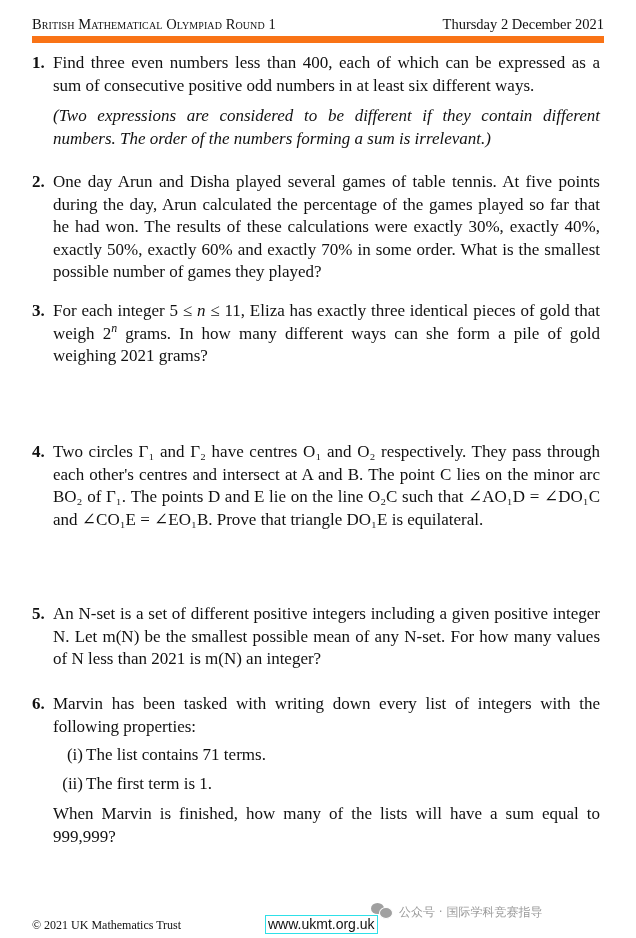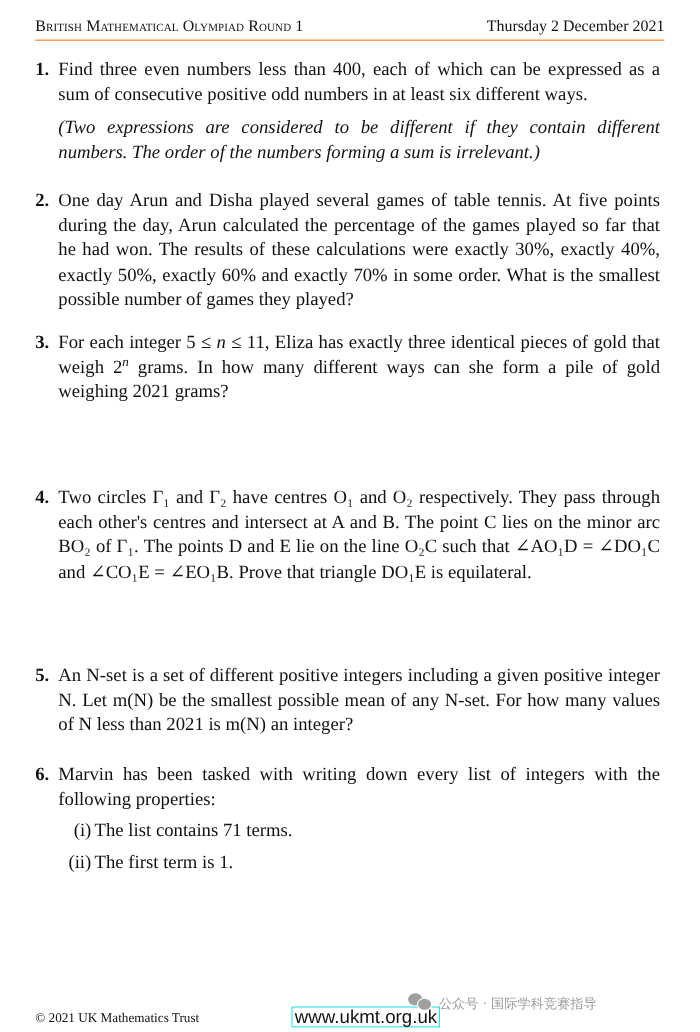--- a/index.html
+++ b/index.html
@@ -1,35 +1,35 @@
 <!DOCTYPE html>
 <html><head>
 <meta charset="utf-8">
 <style>
   html, body { margin:0; padding:0; background:#ffffff; }
   body { width:636px; height:938px; position:relative; overflow:hidden;
          font-family:"Liberation Serif","DejaVu Serif",serif; color:#111; }
   .header { position:absolute; left:32px; right:32px; top:14px; height:22px;
-            border-bottom:1px solid #f97316; font-size:14.5px; }
+            border-bottom:7px solid #f97316; font-size:14.5px; }
   .header .left { position:absolute; left:0; top:2px; font-variant:small-caps; letter-spacing:0.1px; }
   .header .right { position:absolute; right:0; top:2px; }
   .problem { position:absolute; left:32px; right:36px; font-size:17px; line-height:22.6px; }
   .problem .num { position:absolute; left:0; top:0; font-weight:bold; }
   .problem .body { margin-left:21px; text-align:justify; }
   .note { font-style:italic; margin-top:8px; }
   .note .up { font-style:normal; }
   .sub { position:relative; margin-top:6px; }
   .sub .roman { position:absolute; right:calc(100% - 30px); text-align:right; white-space:nowrap; }
   .sub .txt { margin-left:33px; }
   .after { margin-top:8px; }
   i.m { font-style:italic; }
   sub, sup { font-size:70%; line-height:0; }
   .footer-left { position:absolute; left:32px; top:918px; font-size:12px; }
   .footer-link { position:absolute; left:265px; top:915px; font-family:"Liberation Sans","DejaVu Sans",sans-serif;
-                 font-size:17px; border:1.5px solid #2ee0e8; padding:0 2px; line-height:17px; color:#111; }
+                 font-size:14px; border:1.5px solid #2ee0e8; padding:0 2px; line-height:17px; color:#111; }
   .watermark { position:absolute; left:371px; top:902px; font-family:"DejaVu Sans",sans-serif;
                font-size:12px; color:#9a9a9a; white-space:nowrap; }
   .watermark .wicon { display:inline-block; width:22px; height:16px; position:relative; vertical-align:-2px; margin-right:6px; }
   .watermark .wicon span { position:absolute; background:#a0a0a0; border-radius:50%; }
 </style>
 </head>
 <body>
 
 <div class="header">
   <span class="left">British Mathematical Olympiad Round 1</span>
@@ -77,20 +77,21 @@
   <div class="body">
     <div>Marvin has been tasked with writing down every list of integers with the following properties:</div>
     <div class="sub">
       <span class="roman">(i)</span>
       <div class="txt">The list contains 71 terms.</div>
     </div>
     <div class="sub">
       <span class="roman">(ii)</span>
       <div class="txt">The first term is 1.</div>
     </div>
+    <div class="after">When Marvin is finished, how many of the lists will have a sum equal to 999,999?</div>
   </div>
 </div>
 
 <div class="footer-left">© 2021 UK Mathematics Trust</div>
 <a class="footer-link">www.ukmt.org.uk</a>
 
 <div class="watermark">
   <span class="wicon">
     <span style="left:0;top:1px;width:13px;height:11px;"></span>
     <span style="left:8px;top:5px;width:12px;height:10px;border:1.5px solid #fff;"></span>

